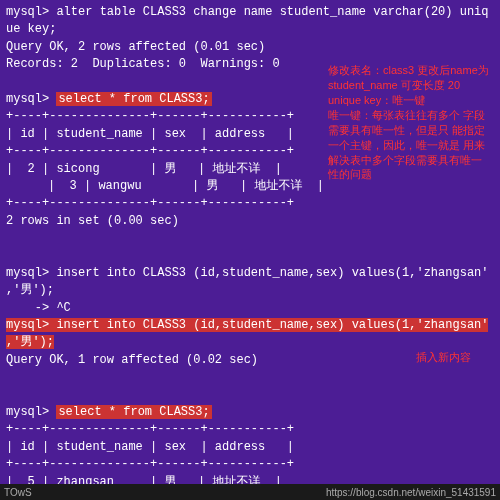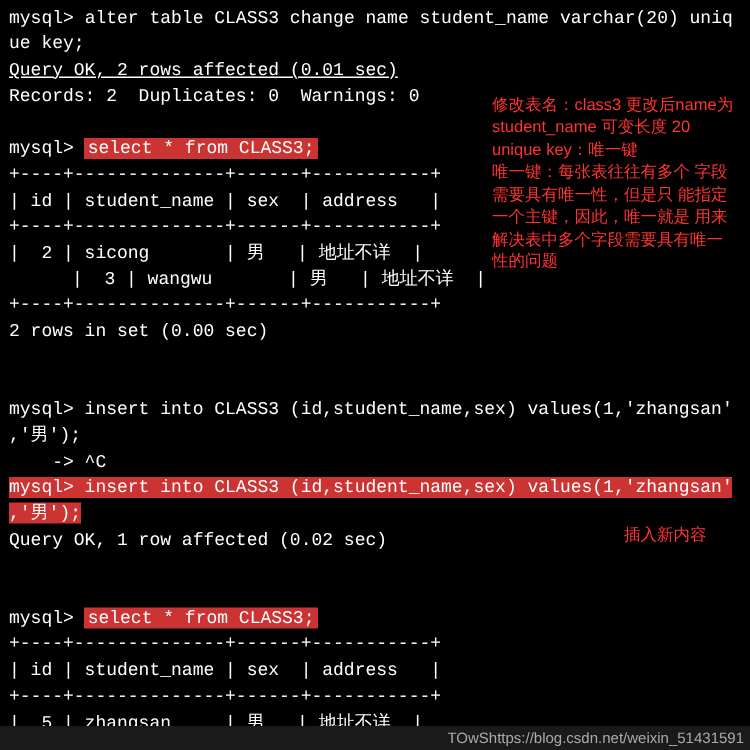--- a/index.html
+++ b/index.html
@@ -9,21 +9,21 @@
       background-color: #1a1a1a;
       font-family: 'Courier New', Courier, monospace;
       font-size: 12px;
       color: #f0f0f0;
       overflow: hidden;
       position: relative;
     }
     .terminal {
       width: 500px;
       height: 500px;
-      background: #000000;
+      background: #4c1d95;
       padding: 4px 6px;
       overflow: hidden;
       position: relative;
     }
     .line {
       line-height: 1.45;
       white-space: pre;
       display: block;
     }
     .annotation {
@@ -54,21 +54,21 @@
     }
     .bottom-bar {
       position: absolute;
       bottom: 0;
       left: 0;
       right: 0;
       height: 16px;
       background: #1a1a1a;
       display: flex;
       align-items: center;
-      justify-content: flex-end;
+      justify-content: space-between;
       padding: 0 4px;
     }
     .bottom-left {
       color: #aaaaaa;
       font-family: Arial, sans-serif;
       font-size: 10px;
     }
     .bottom-right {
       color: #aaaaaa;
       font-family: Liberation Sans, sans-serif;
@@ -77,21 +77,21 @@
   </style>
 </head>
 <body>
 
 <div class="terminal">
 
   <span class="line"><span style="color:#ffffff;">mysql&gt; </span><span style="color:#ffffff;">alter table CLASS3 change name student_name varchar(20) uniq</span></span>
 
   <span class="line"><span style="color:#ffffff;">ue key;</span></span>
 
-  <span class="line" style="color:#ffffff;text-decoration:underline;">Query OK, 2 rows affected (0.01 sec)</span>
+  <span class="line" style="color:#ffffff;">Query OK, 2 rows affected (0.01 sec)</span>
 
   <span class="line" style="color:#ffffff;">Records: 2  Duplicates: 0  Warnings: 0</span>
 
   <span class="line"> </span>
 
   <span class="line"><span style="color:#ffffff;">mysql&gt; </span><span style="background:#cc3333;color:#ffffff;padding:0 2px;">select * from CLASS3;</span></span>
 
   <span class="line" style="color:#ffffff;">+----+--------------+------+-----------+</span>
   <span class="line" style="color:#ffffff;">| id | student_name | sex  | address   |</span>
   <span class="line" style="color:#ffffff;">+----+--------------+------+-----------+</span>

